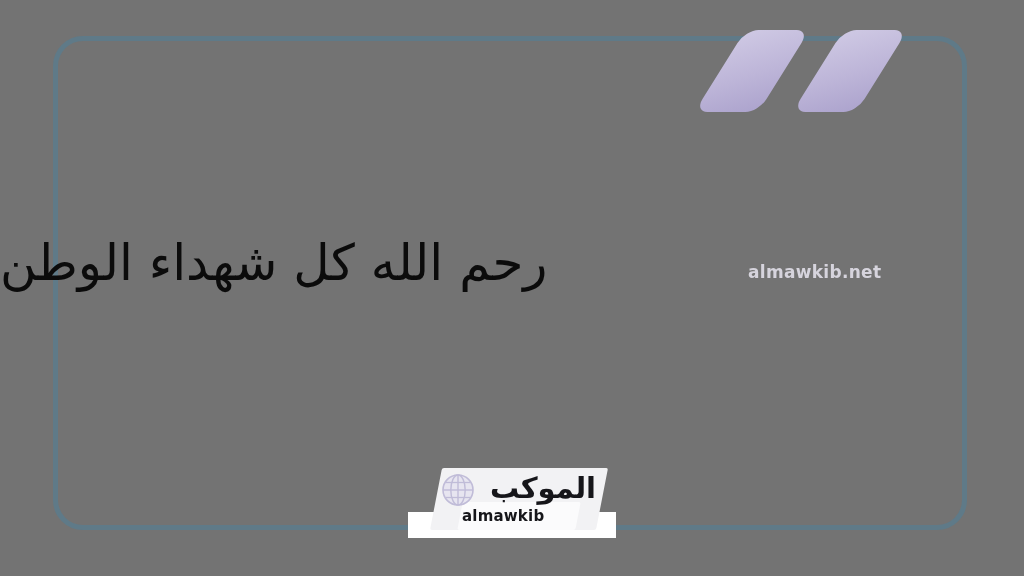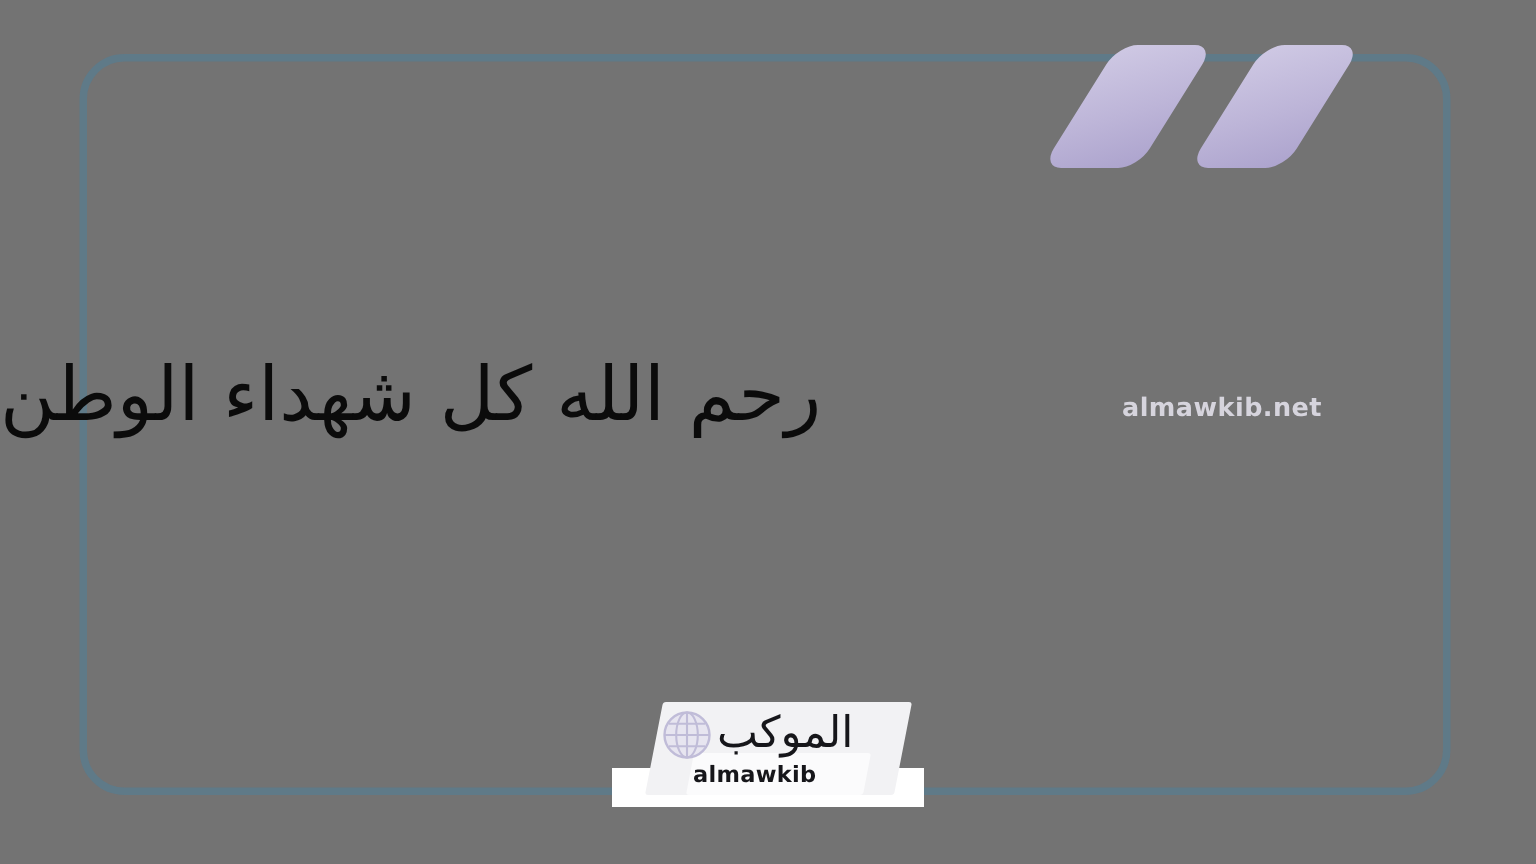--- a/index.html
+++ b/index.html
@@ -125,24 +125,24 @@
     top: 7px;
     width: 34px;
     height: 34px;
   }
   .globe-icon svg { display: block; }
   .logo-ar {
     position: absolute;
     left: 60px;
     top: 3px;
     width: 130px;
-    text-align: left;
+    text-align: center;
     direction: rtl;
     font-size: 29px;
-    font-weight: 400;
+    font-weight: 700;
     color: #16161a;
     line-height: 38px;
   }
   .logo-latin {
     position: absolute;
     left: 44px;
     top: 41px;
     width: 118px;
     direction: ltr;
     font-size: 15px;

